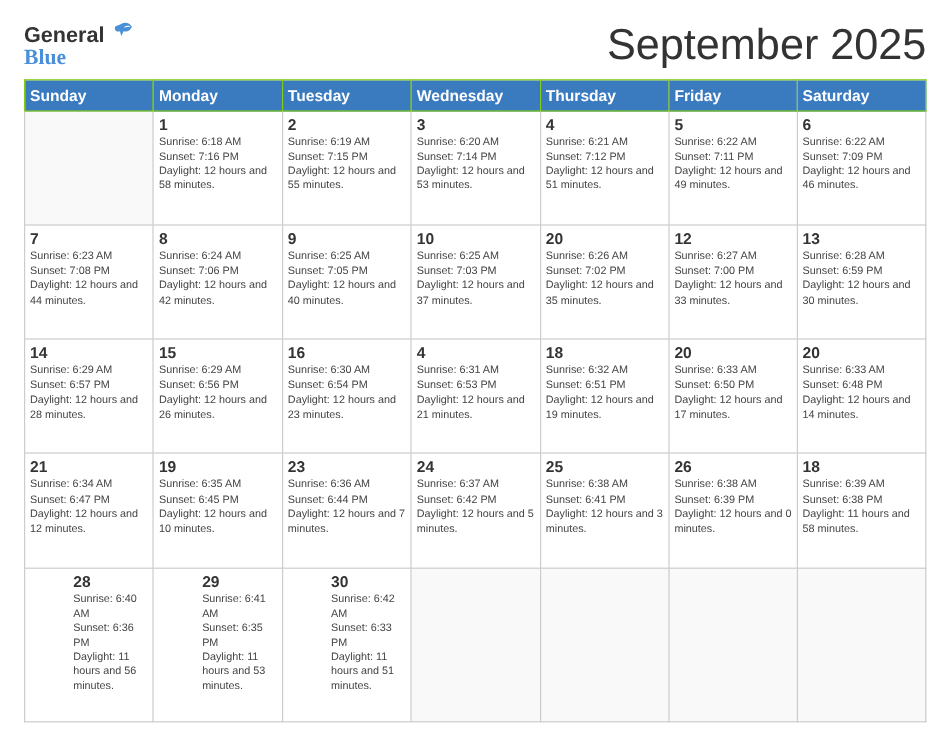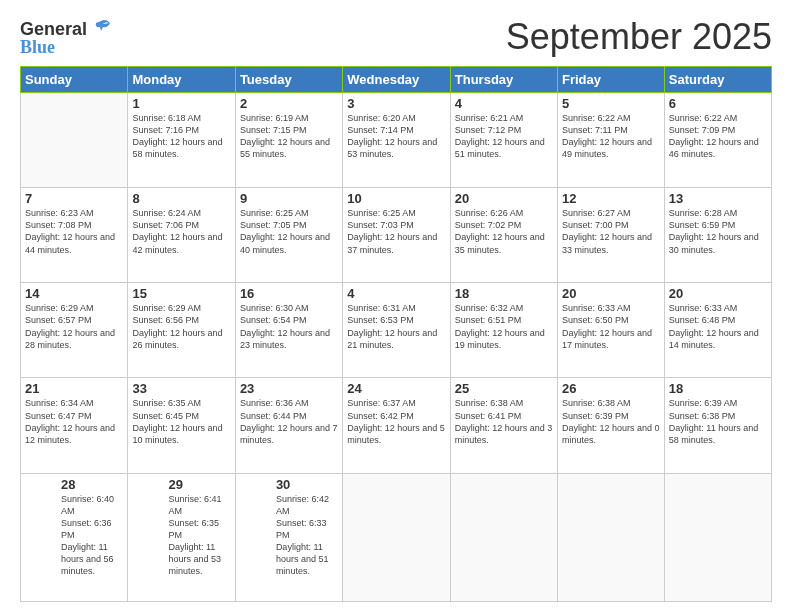--- a/index.html
+++ b/index.html
@@ -215,21 +215,21 @@
             <span class="day-number">20</span>
             <div class="day-info">Sunrise: 6:33 AM<br>Sunset: 6:48 PM<br>Daylight: 12 hours and 14 minutes.</div>
           </td>
         </tr>
         <tr>
           <td>
             <span class="day-number">21</span>
             <div class="day-info">Sunrise: 6:34 AM<br>Sunset: 6:47 PM<br>Daylight: 12 hours and 12 minutes.</div>
           </td>
           <td>
-            <span class="day-number">33</span>
+            <span class="day-number">19</span>
             <div class="day-info">Sunrise: 6:35 AM<br>Sunset: 6:45 PM<br>Daylight: 12 hours and 10 minutes.</div>
           </td>
           <td>
             <span class="day-number">23</span>
             <div class="day-info">Sunrise: 6:36 AM<br>Sunset: 6:44 PM<br>Daylight: 12 hours and 7 minutes.</div>
           </td>
           <td>
             <span class="day-number">24</span>
             <div class="day-info">Sunrise: 6:37 AM<br>Sunset: 6:42 PM<br>Daylight: 12 hours and 5 minutes.</div>
           </td>

